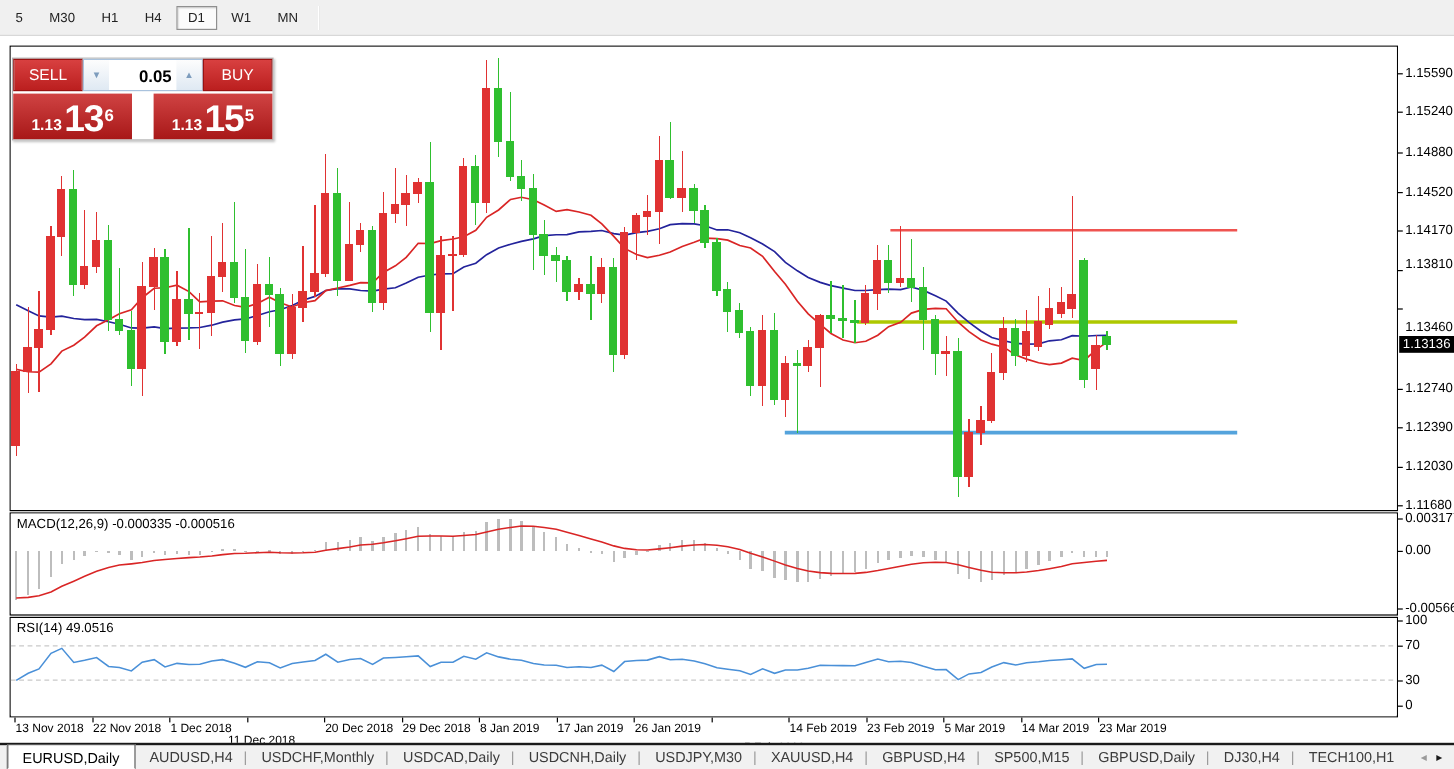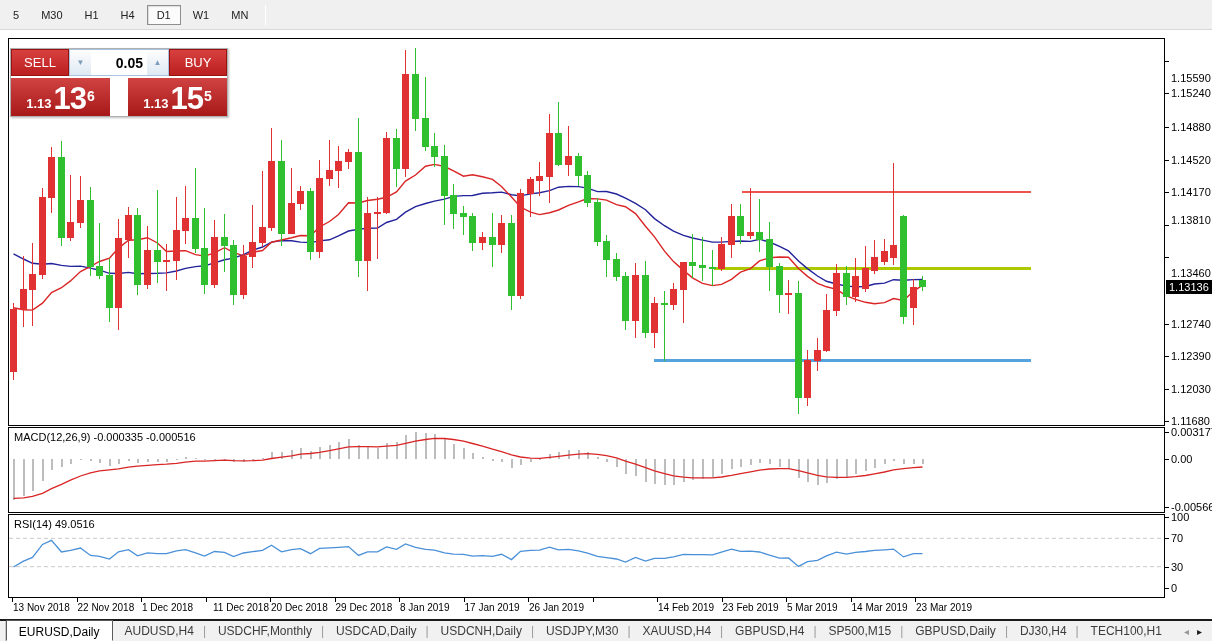--- a/index.html
+++ b/index.html
@@ -436,21 +436,21 @@
       <div class="price-box">
           <span class="p-small">1.13</span>
           <span class="p-big">15</span>
           <span class="p-sup">5</span>
         </div>
     </div>
   </div>
 
   <div id="price-axis">
       <div class="ax-tick" style="top: 23.1098px;"></div>
-      <div class="ax-lbl" style="top: 34px; text-align: center;">1.15590</div>
+      <div class="ax-lbl" style="top: 17px; text-align: center;">1.15590</div>
       <div class="ax-tick" style="top: 55.3532px;"></div>
       <div class="ax-lbl" style="top: 49.3532px;">1.15240</div>
       <div class="ax-tick" style="top: 88.5179px;"></div>
       <div class="ax-lbl" style="top: 82.5179px;">1.14880</div>
       <div class="ax-tick" style="top: 121.683px;"></div>
       <div class="ax-lbl" style="top: 115.683px;">1.14520</div>
       <div class="ax-tick" style="top: 153.926px;"></div>
       <div class="ax-lbl" style="top: 147.926px;">1.14170</div>
       <div class="ax-tick" style="top: 187.091px;"></div>
       <div class="ax-lbl" style="top: 176px; text-align: right;">1.13810</div>
@@ -482,21 +482,21 @@
     </div>
 
   <div id="date-axis">
       <div class="date-tick" style="left: 4px;"></div>
       <div class="date-lbl" style="left: 5px;">13 Nov 2018</div>
       <div class="date-tick" style="left: 68.5px;"></div>
       <div class="date-lbl" style="left: 69.5px;">22 Nov 2018</div>
       <div class="date-tick" style="left: 133px;"></div>
       <div class="date-lbl" style="left: 134px;">1 Dec 2018</div>
       <div class="date-tick" style="left: 197.5px;"></div>
-      <div class="date-lbl" style="left: 205px;">11 Dec 2018</div>
+      <div class="date-lbl" style="left: 182px; margin-top: 10px;">11 Dec 2018</div>
       <div class="date-tick" style="left: 262px;"></div>
       <div class="date-lbl" style="left: 263px;">20 Dec 2018</div>
       <div class="date-tick" style="left: 326.5px;"></div>
       <div class="date-lbl" style="left: 327.5px;">29 Dec 2018</div>
       <div class="date-tick" style="left: 391px;"></div>
       <div class="date-lbl" style="left: 392px;">8 Jan 2019</div>
       <div class="date-tick" style="left: 455.5px;"></div>
       <div class="date-lbl" style="left: 456.5px;">17 Jan 2019</div>
       <div class="date-tick" style="left: 520px;"></div>
       <div class="date-lbl" style="left: 521px;">26 Jan 2019</div>

